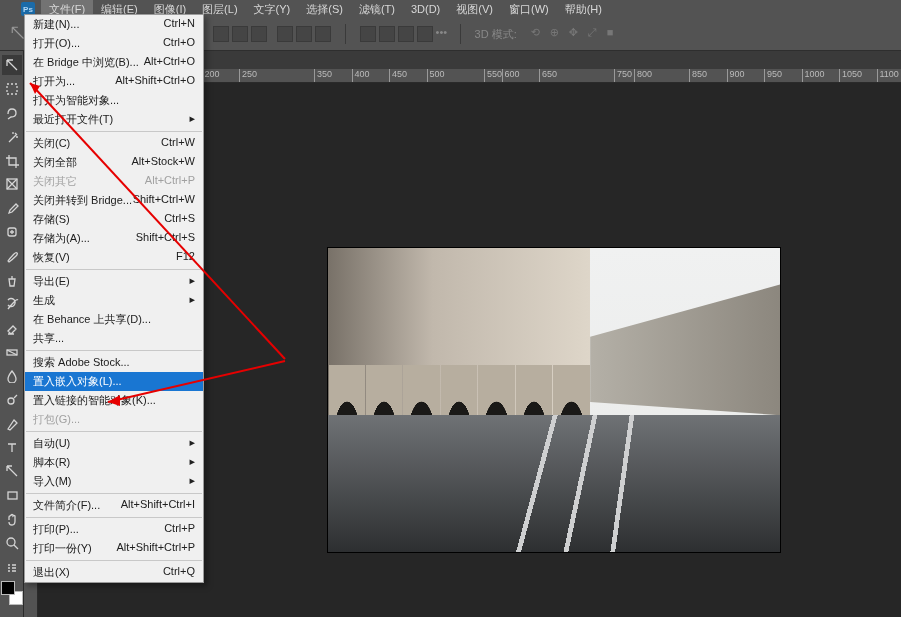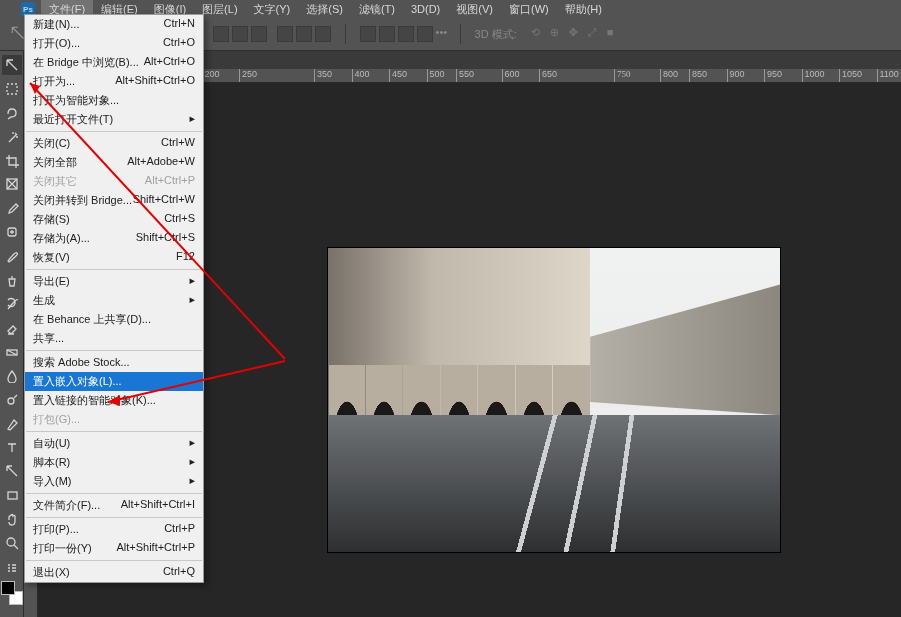--- a/index.html
+++ b/index.html
@@ -124,26 +124,26 @@
     <div class="tick" style="left: 65px;">50</div>
     <div class="tick" style="left: 102.5px;">100</div>
     <div class="tick" style="left: 140px;">150</div>
     <div class="tick" style="left: 177.5px;">200</div>
     <div class="tick" style="left: 215px;">250</div>
     <div class="tick" style="left: 252.5px; margin-top: 35px;">300</div>
     <div class="tick" style="left: 290px;">350</div>
     <div class="tick" style="left: 327.5px;">400</div>
     <div class="tick" style="left: 365px;">450</div>
     <div class="tick" style="left: 402.5px;">500</div>
-    <div class="tick" style="left: 432px;">550</div>
+    <div class="tick" style="left: 460px;">550</div>
     <div class="tick" style="left: 477.5px; text-align: right;">600</div>
     <div class="tick" style="left: 515px;">650</div>
     <div class="tick" style="left: 552.5px; margin-top: 21px;">700</div>
-    <div class="tick" style="left: 590px; font-family: Liberation Serif, serif;">750</div>
-    <div class="tick" style="left: 636px;">800</div>
+    <div class="tick" style="left: 590px;">750</div>
+    <div class="tick" style="left: 610px;">800</div>
     <div class="tick" style="left: 665px;">850</div>
     <div class="tick" style="left: 702.5px;">900</div>
     <div class="tick" style="left: 740px;">950</div>
     <div class="tick" style="left: 777.5px;">1000</div>
     <div class="tick" style="left: 815px;">1050</div>
     <div class="tick" style="left: 852.5px;">1100</div>
   </div>
 <div class="ruler-v"></div>
 
 <div class="toolbox" id="toolbox">
@@ -315,21 +315,21 @@
       <span>最近打开文件(T)</span>
       <span>▸</span>
     </div>
     <div class="dd-sep"></div>
     <div class="dd-item">
       <span>关闭(C)</span>
       <span>Ctrl+W</span>
     </div>
     <div class="dd-item">
       <span>关闭全部</span>
-      <span>Alt+Adobe+W</span>
+      <span>Alt+Stock+W</span>
     </div>
     <div class="dd-item dis">
       <span>关闭其它</span>
       <span>Alt+Ctrl+P</span>
     </div>
     <div class="dd-item">
       <span>关闭并转到 Bridge...</span>
       <span>Shift+Ctrl+W</span>
     </div>
     <div class="dd-item">

